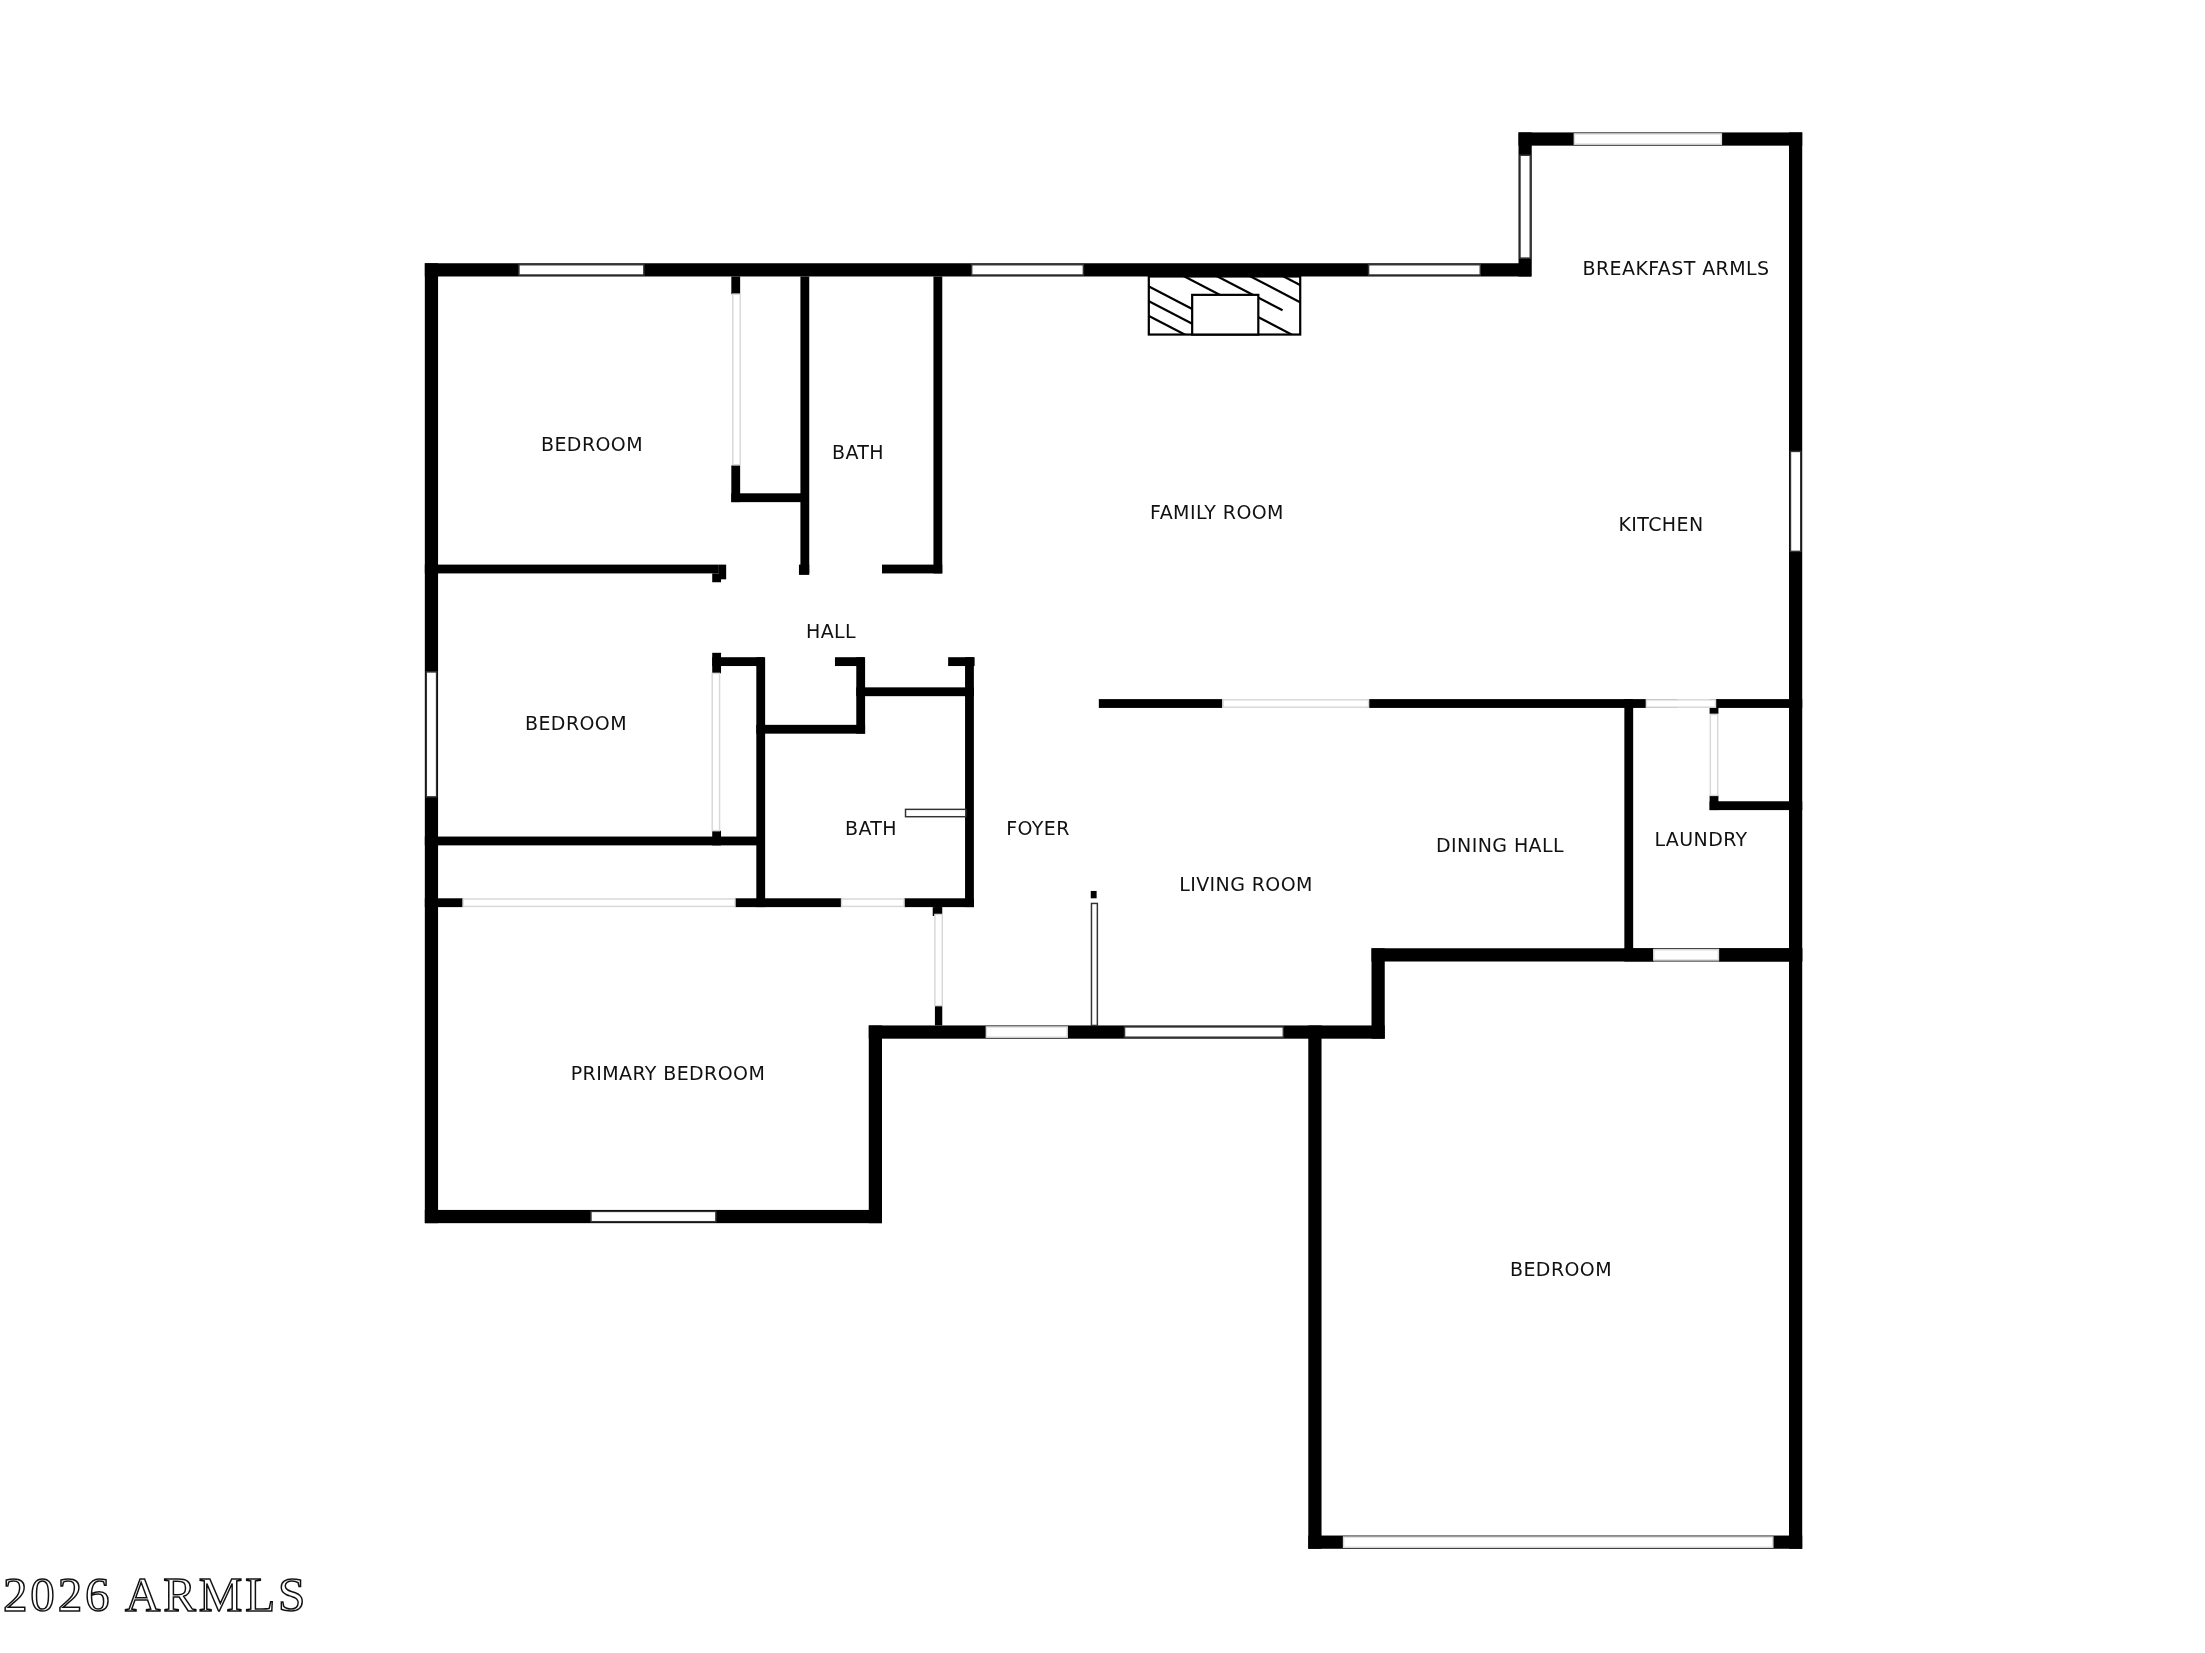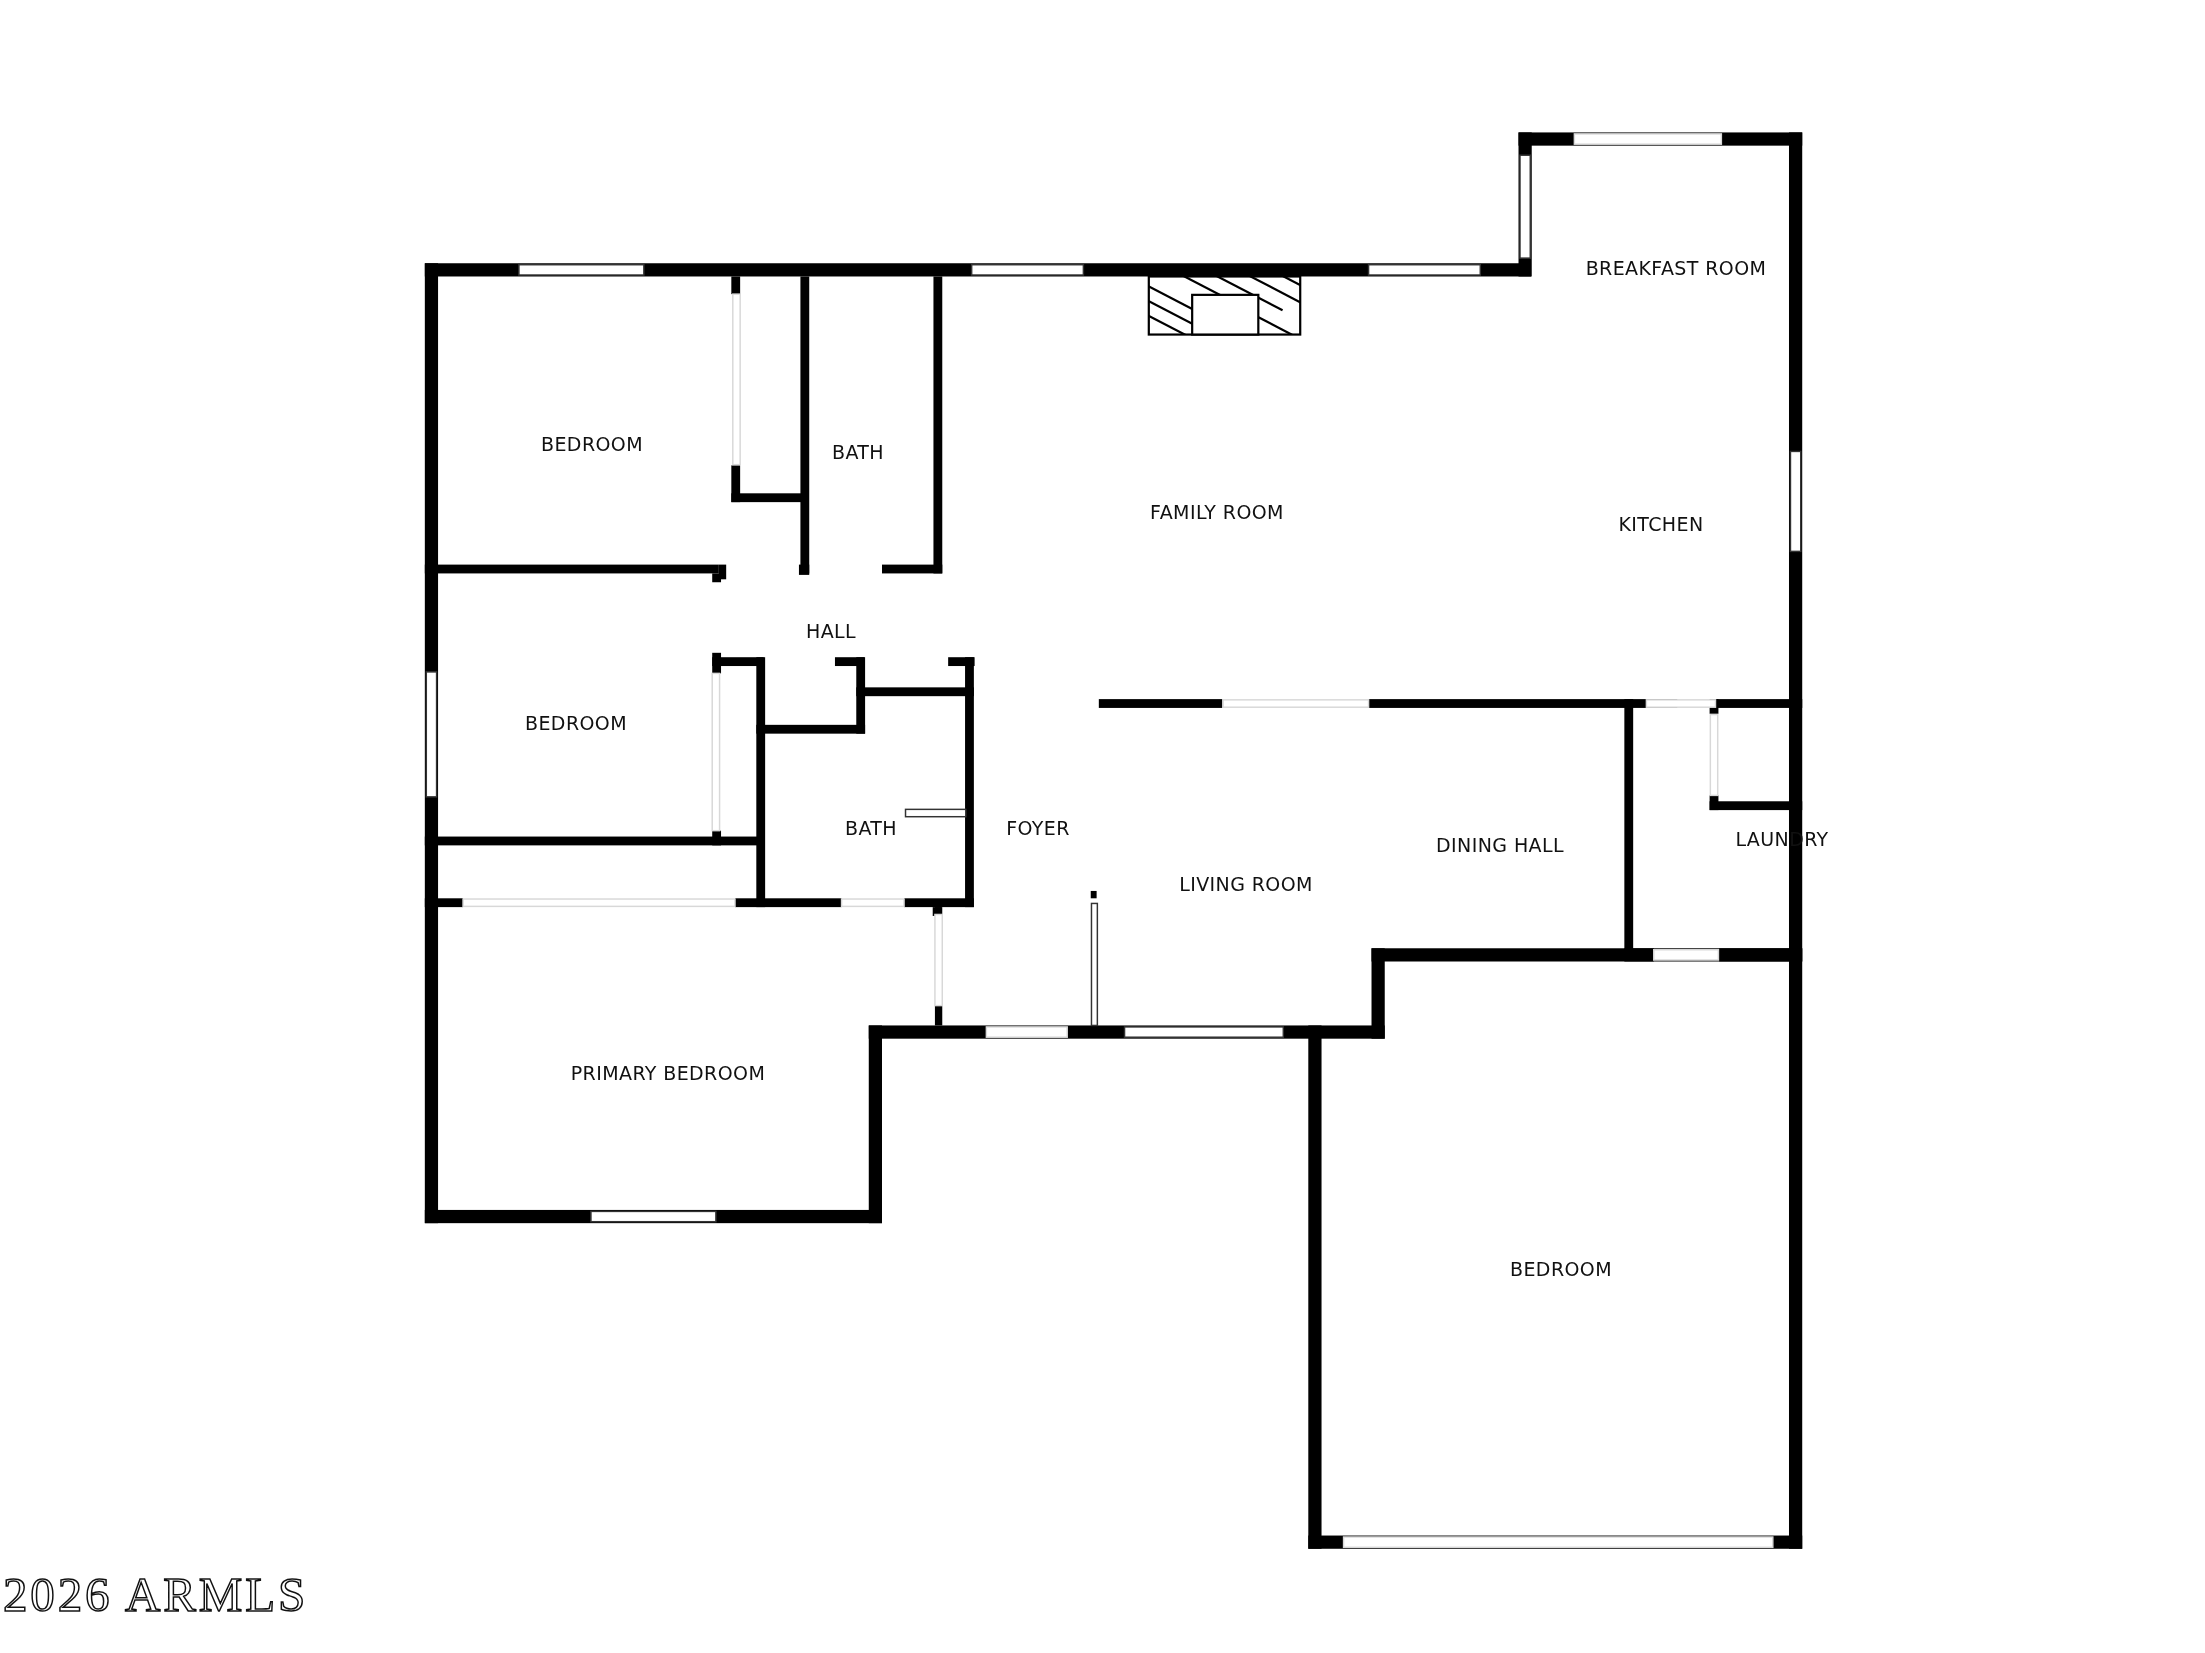--- a/index.html
+++ b/index.html
@@ -145,26 +145,26 @@
       <line x1="1735" y1="370" x2="1835" y2="422"></line>
       <line x1="1690" y1="420" x2="1790" y2="472"></line>
     </g>
     <rect x="1622" y="401" width="90" height="54" fill="#ffffff" stroke="#000" stroke-width="3"></rect>
   </g>
 </svg>
 
 <div class="room-label" style="left:592px;top:444px">BEDROOM</div>
 <div class="room-label" style="left:858px;top:452px">BATH</div>
 <div class="room-label" style="left:1217px;top:512px">FAMILY ROOM</div>
-<div class="room-label" style="left:1676px;top:268px">BREAKFAST ROOM</div>
+<div class="room-label" style="left:1676px;top:268px">BREAKFAST ARMLS</div>
 <div class="room-label" style="left:1661px;top:524px">KITCHEN</div>
 <div class="room-label" style="left:831px;top:631px">HALL</div>
 <div class="room-label" style="left:576px;top:723px">BEDROOM</div>
 <div class="room-label" style="left:871px;top:828px">BATH</div>
 <div class="room-label" style="left:1038px;top:828px">FOYER</div>
 <div class="room-label" style="left:1246px;top:884px">LIVING ROOM</div>
 <div class="room-label" style="left:1500px;top:845px">DINING HALL</div>
-<div class="room-label" style="left:1782px;top:839px">LAUNDRY</div>
+<div class="room-label" style="left:1701px;top:839px">LAUNDRY</div>
 <div class="room-label" style="left:668px;top:1073px">PRIMARY BEDROOM</div>
 <div class="room-label" style="left:1561px;top:1269px">BEDROOM</div>
 
 <div class="watermark">2026 ARMLS</div>
 
 
 </body></html>

